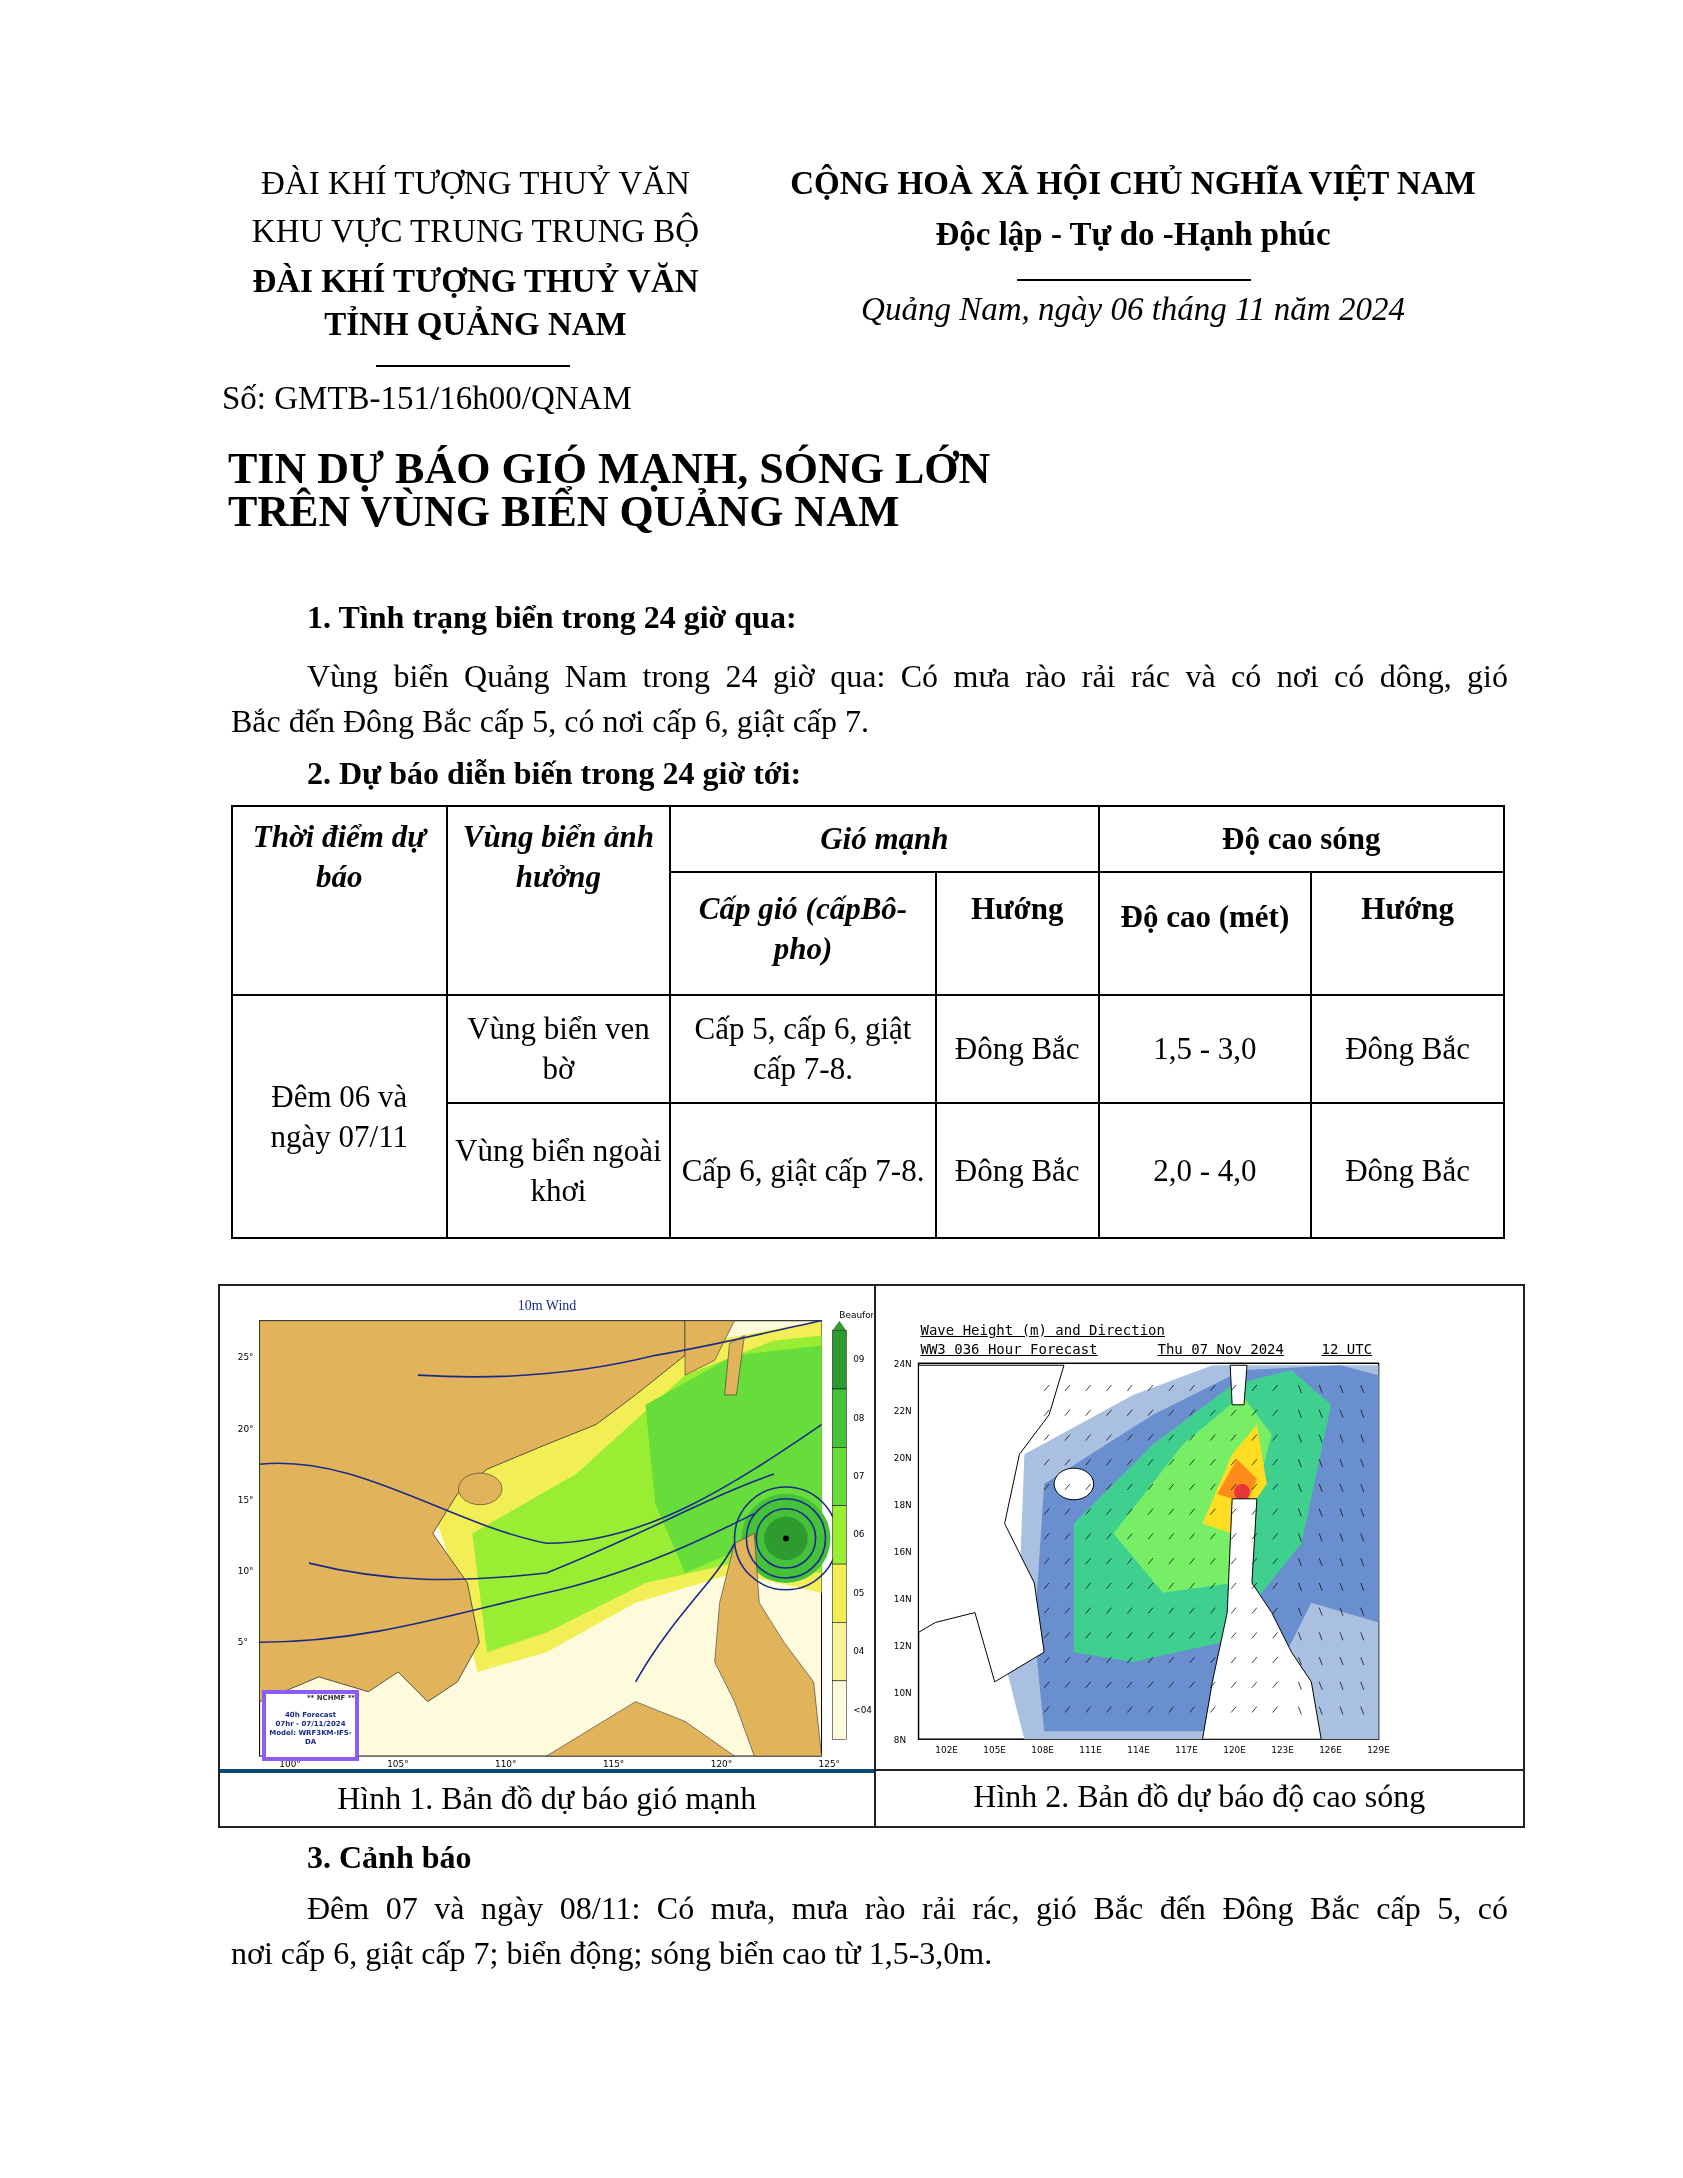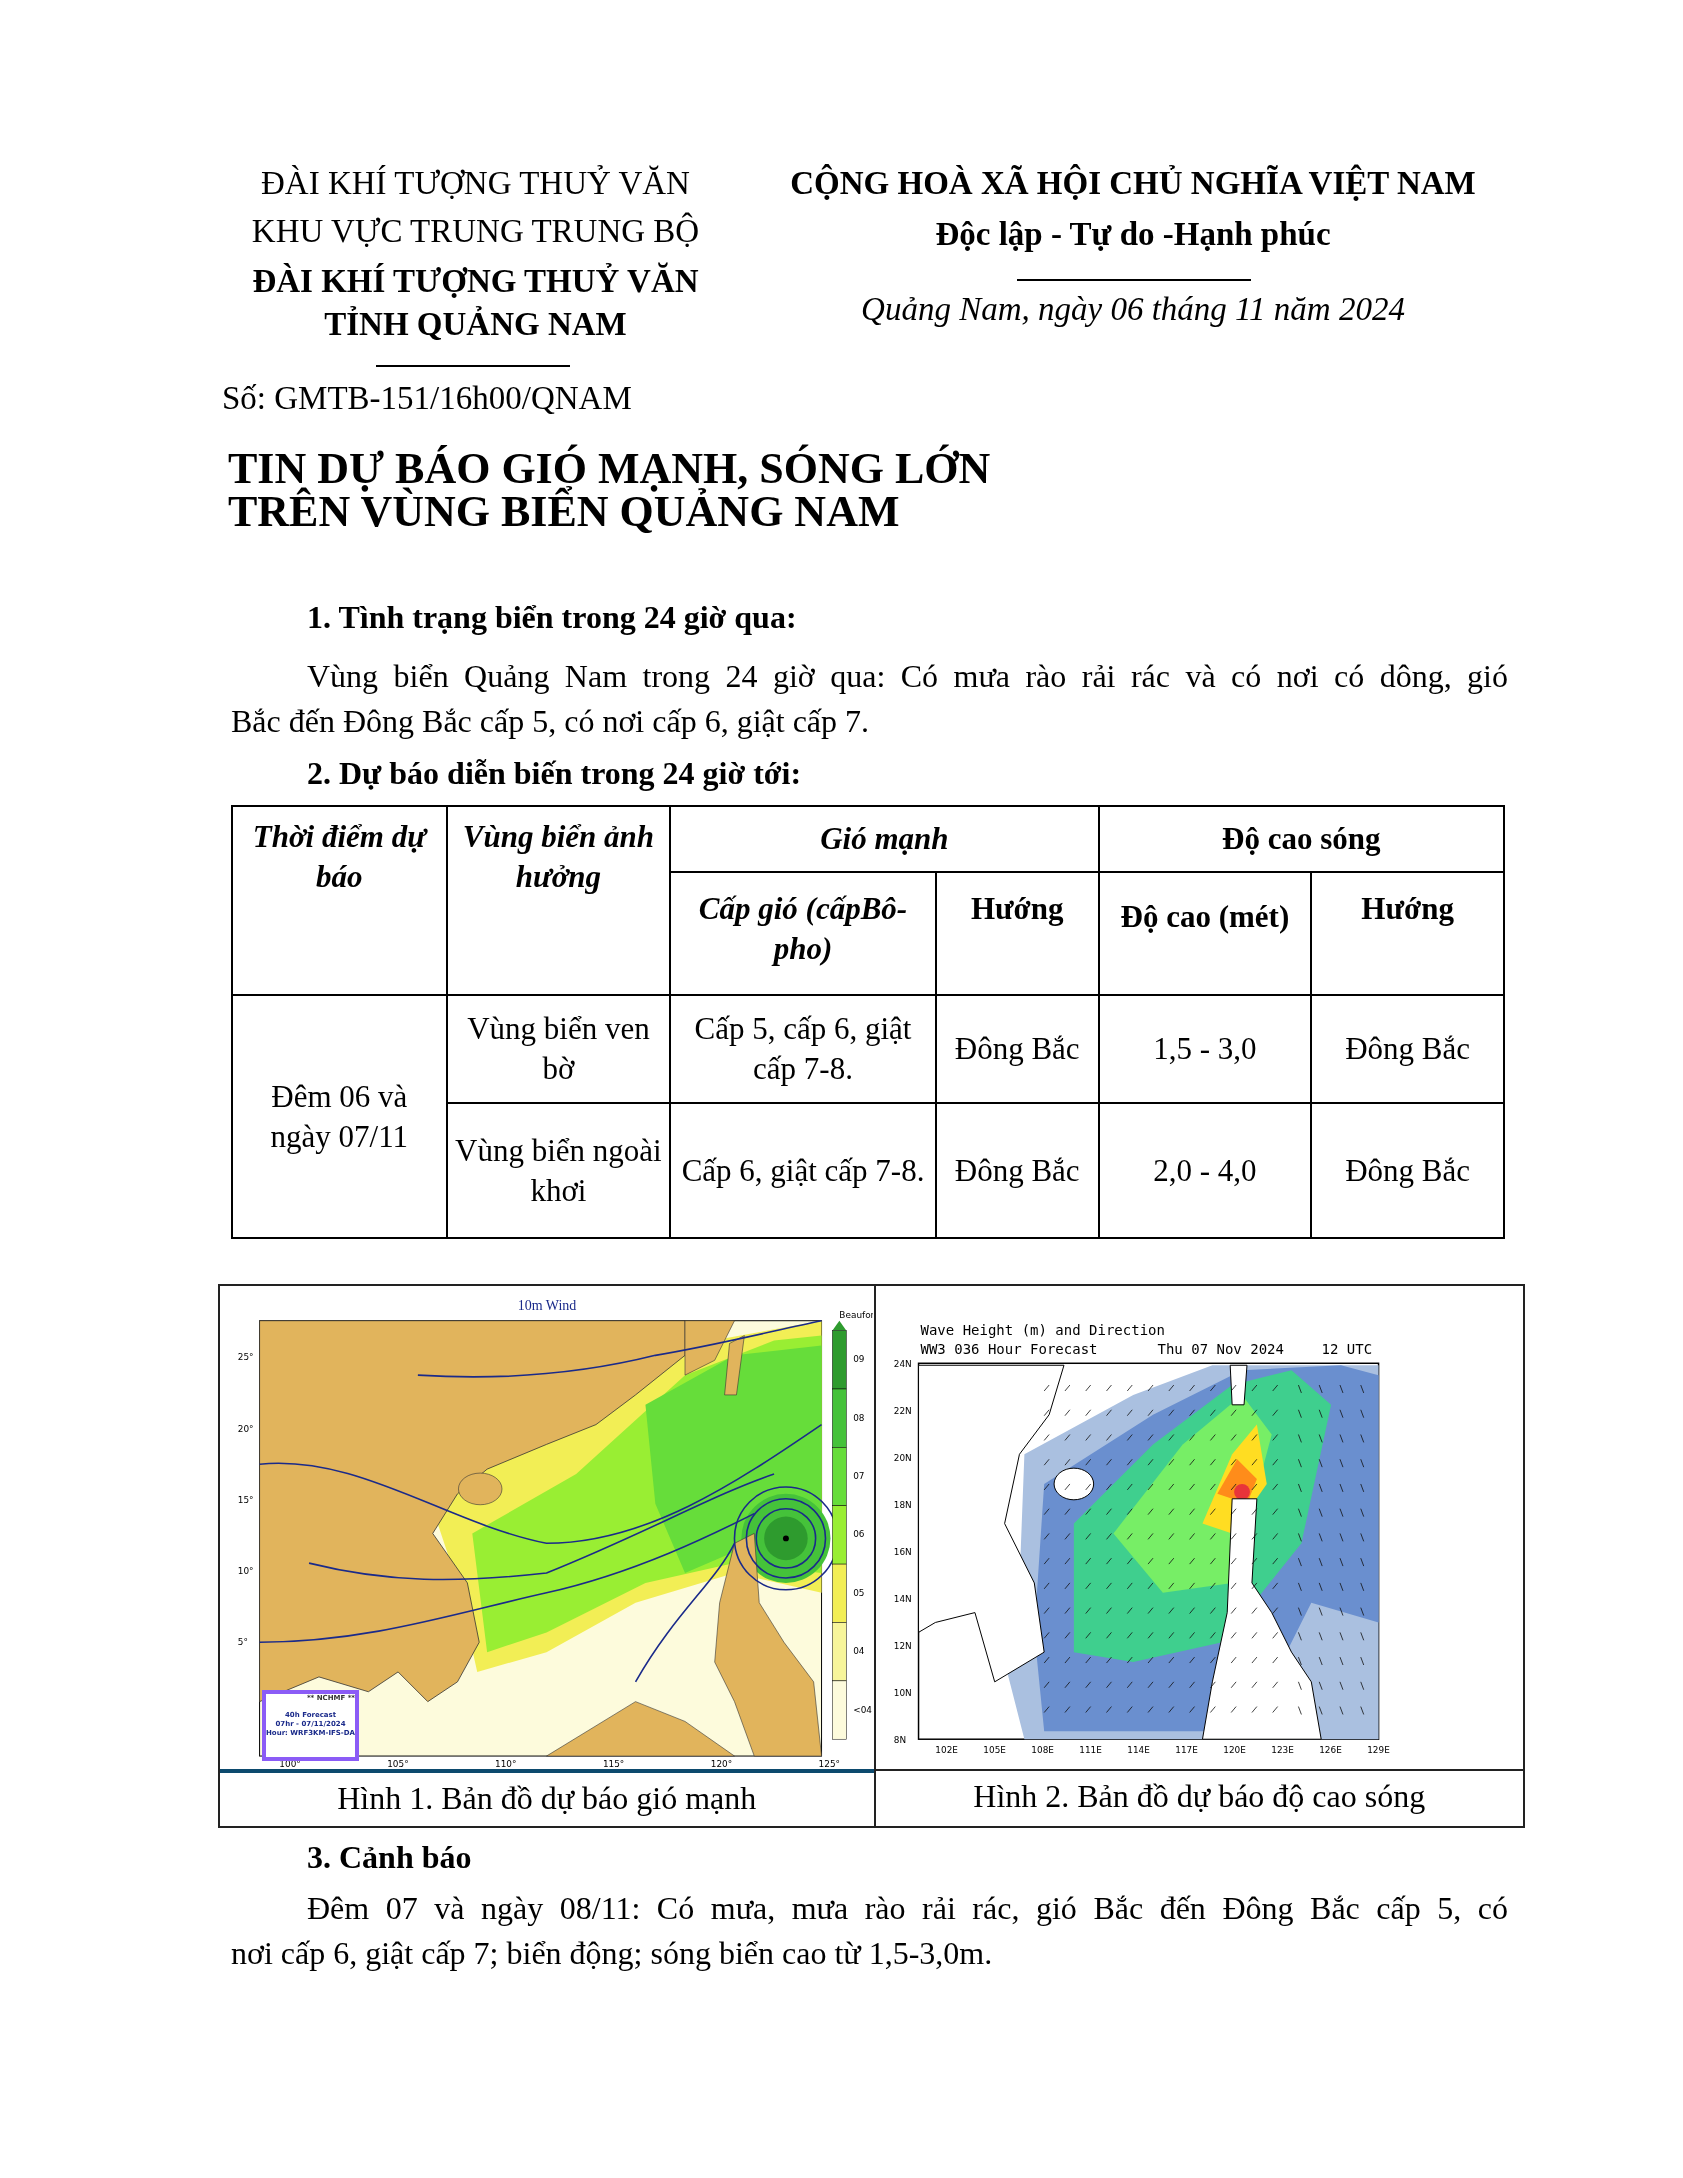--- a/index.html
+++ b/index.html
@@ -25,21 +25,21 @@
 
   table.figs { position: absolute; left: 218px; top: 1284px; width: 1307px; border-collapse: collapse; }
   table.figs td { border: 2px solid #222; padding: 0; vertical-align: top; }
   .fig-cell { position: relative; height: 483px; }
   .cap { font-size: 32px; text-align: center; height: 53px; line-height: 51px; }
 
   
   .wind-title { position: absolute; left: 0; width: 594px; top: 12px; font-size: 14px; color: #1a2a8a; text-align: center; }
   .map-svg { position: absolute; }
   .axis-lbl { font-family: "DejaVu Sans", sans-serif; font-size: 9px; fill: #000; }
-  .wave-hdr { position: absolute; font-family: "DejaVu Sans Mono", monospace; font-size: 14px; color: #000; }
+  .wave-hdr { position: absolute; font-family: "DejaVu Sans Mono", monospace; font-size: 14px; color: #000; text-decoration: underline; }
   .legend-lbl { font-family: "DejaVu Sans", sans-serif; font-size: 9px; fill: #000; }
   .nchmf { position: absolute; font-family: "DejaVu Sans", sans-serif; font-size: 7px; color: #1a2a8a; font-weight: bold; line-height: 9px; background: #fff; border: 4px solid #8b5cf6; }
 </style>
 </head>
 <body>
 
 <div class="abs hdr-left center t32" style="top:163px;">ĐÀI KHÍ TƯỢNG THUỶ VĂN</div>
 <div class="abs hdr-left center t32" style="top:211px;">KHU VỰC TRUNG TRUNG BỘ</div>
 <div class="abs hdr-left center t32 bold" style="top:261px;">ĐÀI KHÍ TƯỢNG THUỶ VĂN</div>
 <div class="abs hdr-left center t32 bold" style="top:304px;">TỈNH QUẢNG NAM</div>
@@ -174,21 +174,21 @@
                 <text x="496" y="486" class="axis-lbl">120°</text>
                 <text x="605" y="486" class="axis-lbl">125°</text>
               </g>
 
           <circle cx="572" cy="255" r="3" fill="#000"></circle>
         </svg>
         <div class="nchmf" style="left:42px; top:404px; width:89px; height:63px;">
           <div style="text-align:right; color:#333;">** NCHMF **</div>
           <div style="text-align:center; margin-top:8px;">40h Forecast</div>
           <div style="text-align:center;">07hr - 07/11/2024</div>
-          <div style="text-align:center;">Hour: WRF3KM-IFS-DA</div>
+          <div style="text-align:center;">Model: WRF3KM-IFS-DA</div>
         </div>
       </div>
       <div class="cap" style="border-top:4px solid #0c4a6e;">Hình 1. Bản đồ dự báo gió mạnh</div>
     </td>
     <td>
       <div class="fig-cell">
         <div class="wave-hdr" style="left:45px; top:36px;">Wave Height (m) and Direction</div>
         <div class="wave-hdr" style="left:45px; top:55px;">WW3 036 Hour Forecast</div>
         <div class="wave-hdr" style="left:282px; top:55px;">Thu 07 Nov 2024</div>
         <div class="wave-hdr" style="left:446px; top:55px;">12 UTC</div>

